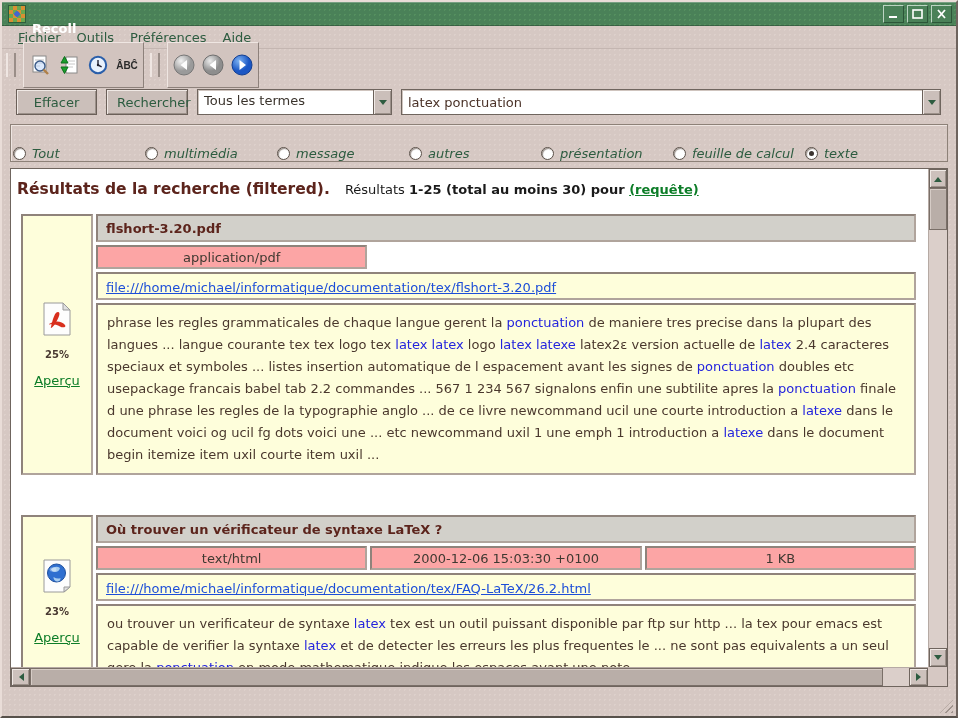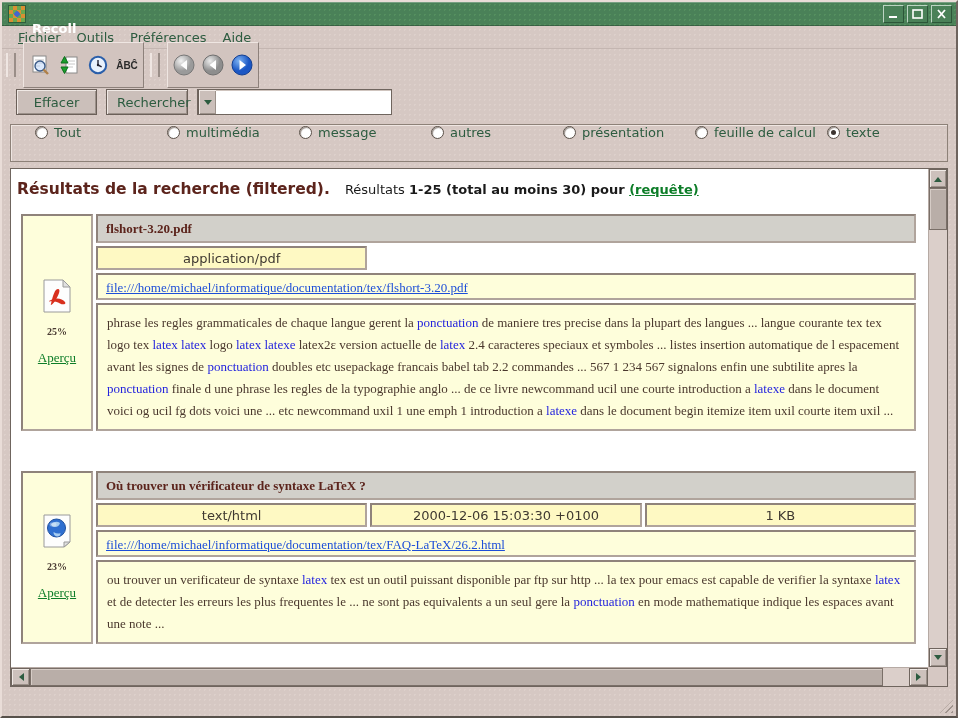--- a/index.html
+++ b/index.html
@@ -42,42 +42,42 @@
   .combo-btn{width:17px;background:#cbbfba;border-left:1px solid #6b6059;
     box-shadow:inset 1px 1px 0 #f0e9e5, inset -1px -1px 0 #9c918a;
     display:flex;align-items:center;justify-content:center;}
   .tri-down{width:0;height:0;border:4px solid transparent;border-top:5px solid #2d5c40;margin-top:4px;}
   .mode-combo{width:193px;}
   .query-combo{flex:1;}
   .query-input{flex:1;border:none;outline:none;font:13px "DejaVu Sans","Liberation Sans",sans-serif;
     color:#4a3228;padding:0 6px;background:transparent;}
   
   .filterpanel{margin:9px 8px 0 8px;height:36px;border:1px solid #8d8178;
-    box-shadow:inset 1px 1px 0 #efe6e2;display:flex;align-items:flex-start;padding-left:24px;}
+    box-shadow:inset 1px 1px 0 #efe6e2;display:flex;align-items:flex-end;padding-left:2px;font-style:italic;}
   .filter-item{width:132px;display:flex;align-items:center;gap:6px;}
   .filter-item:last-child{width:auto;}
   .radio{width:11px;height:11px;border-radius:50%;background:#ffffff;border:1px solid #5a5048;
     box-shadow:inset 1px 1px 1px #9a908a;position:relative;flex:0 0 auto;}
   .radio.checked::after{content:"";position:absolute;left:3px;top:3px;width:5px;height:5px;border-radius:50%;background:#3c3430;}
   .filter-label{color:#2d5c40;font-size:13px;white-space:nowrap;}
   
   .results-outer{flex:1;margin:6px 8px 0 8px;border:1px solid #6f655e;background:#ffffff;
     display:grid;grid-template-columns:1fr 19px;grid-template-rows:1fr 19px;min-height:0;}
   .results-content{overflow:hidden;padding:6px 0 0 4px;min-width:0;}
   .res-header{margin:4px 0 16px 2px;white-space:nowrap;}
   .res-header .h1{font-size:15.5px;font-weight:bold;color:#5c241c;}
   .res-header .h2{font-size:13px;color:#1a1a1a;margin-left:10px;}
   .res-header .h3{font-size:13px;color:#1a1a1a;font-weight:bold;}
   .res-header .h4{font-size:13px;color:#0d7d28;font-weight:bold;text-decoration:underline;}
   .rtable{display:grid;grid-template-columns:72px 1fr;gap:3px;margin:0 12px 40px 6px;}
-  .cell{border:2px solid;border-color:#8f837b #b0a49c #b0a49c #8f837b;background:#fefedb;font-family:Liberation Serif, serif;}
+  .cell{border:2px solid;border-color:#8f837b #b0a49c #b0a49c #8f837b;background:#fefedb;}
   .sidecell{grid-row:1 / 5;display:flex;flex-direction:column;align-items:center;justify-content:center;gap:13px;}
   .titlecell{background:#d2d0ca;font-weight:bold;font-size:13px;color:#5c241c;padding:5px 8px 4px 8px;}
   .metarow{display:grid;grid-template-columns:1fr 1fr 1fr;gap:3px;border:none;background:transparent;}
-  .metacell{border:2px solid;border-color:#8f837b #b0a49c #b0a49c #8f837b;background:#fef9c3;
+  .metacell{border:2px solid;border-color:#8f837b #b0a49c #b0a49c #8f837b;background:#fca5a5;
     text-align:center;font-size:13px;color:#3f3931;padding:3px 4px 2px 4px;}
   .urlcell{padding:3px 8px 2px 8px;}
   .urlcell a{font-size:13px;color:#1d4ed8;}
   .snipcell{padding:7px 9px;font-size:13px;line-height:22px;color:#4a382d;}
   .snipcell .hl{color:#2424dd;}
   .pct{font-weight:bold;font-size:10px;color:#4a3b33;}
   .preview-link{font-size:13px;color:#0d7d28;text-decoration:underline;}
   
   .vscroll{background:#dbcfca;display:flex;flex-direction:column;border-left:1px solid #b6aaa4;}
   .hscroll{background:#dbcfca;display:flex;border-top:1px solid #b6aaa4;}
@@ -198,20 +198,27 @@
           <path d="M8.5 6 L15 11 L8.5 16 Z" fill="#ffffff"></path>
         </svg>
       </button>
     </span>
   </div>
 
   <div class="searchrow">
     <button class="pushbtn" style="width:81px">Effacer</button>
     <button class="pushbtn" style="width:82px">Rechercher</button>
     <div class="combo mode-combo">
+      <span class="combo-text">Tous les termes</span>
+      <span class="combo-btn">
+          <span class="tri-down"></span>
+        </span>
+    </div>
+    <div class="combo query-combo">
+      <input class="query-input" value="latex ponctuation" style="">
       <span class="combo-btn">
           <span class="tri-down"></span>
         </span>
     </div>
   </div>
 
   <div class="filterpanel">
     <span class="filter-item">
       <span class="radio"></span>
       <span class="filter-label">Tout</span>

